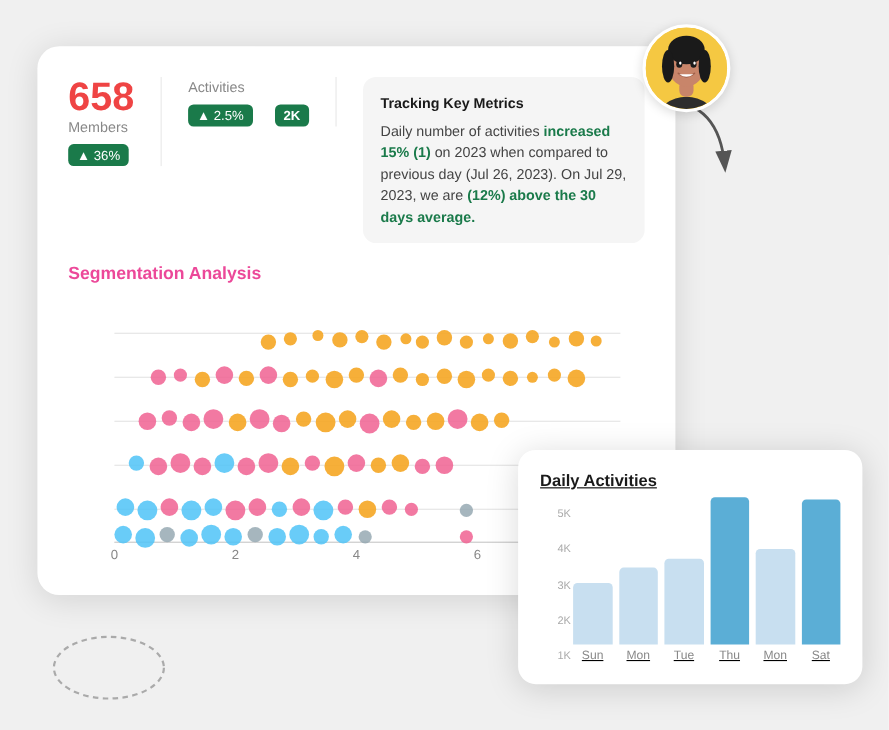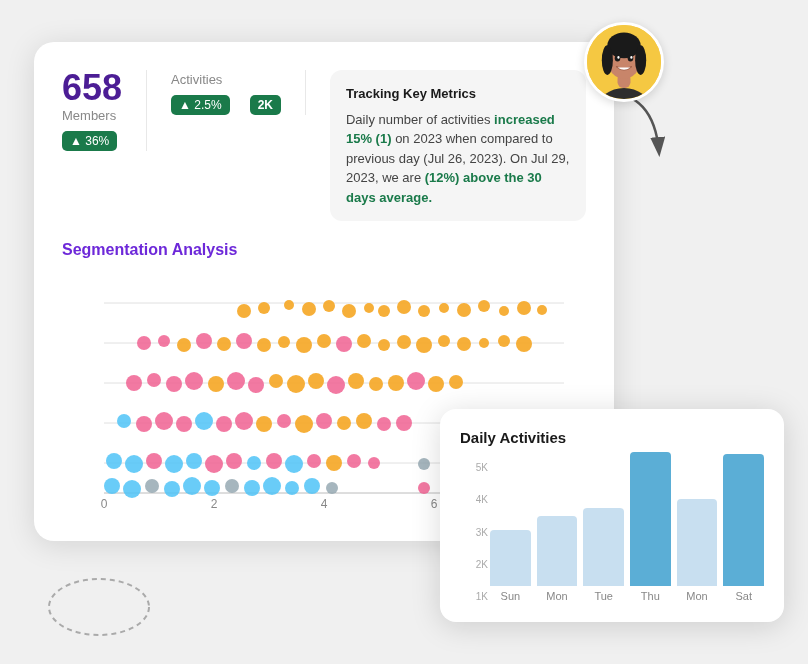--- a/index.html
+++ b/index.html
@@ -41,21 +41,21 @@
       padding-right: 24px;
       border-right: 1px solid #e8e8e8;
       margin-right: 24px;
     }
     .metric-block:last-of-type {
       border-right: none;
     }
     .metric-value {
       font-size: 36px;
       font-weight: 700;
-      color: #4c1d95;
+      color: #ef4444;
       line-height: 1;
     }
     .metric-label {
       font-size: 13px;
       color: #888;
       margin-top: 2px;
       margin-bottom: 8px;
     }
     .badge {
       display: inline-flex;
@@ -101,39 +101,40 @@
       margin-bottom: 6px;
     }
     .highlight-green {
       color: #1a7a4a;
       font-weight: 600;
     }
     
     .section-title {
       font-size: 16px;
       font-weight: 700;
-      color: #6d28d9;
+      color: #ec4899;
       margin-bottom: 14px;
     }
     .scatter-chart {
       width: 100%;
       height: 240px;
       position: relative;
     }
     
     .daily-card {
       position: absolute;
       bottom: 20px;
       right: 0px;
-      width: 344px;
+      width: 313px;
       background: #fff;
       border-radius: 16px;
       padding: 20px;
       box-shadow: 0 4px 30px rgba(0,0,0,0.15);
       z-index: 3;
+      text-decoration: underline;
     }
     .daily-card h3 {
       font-size: 15px;
       font-weight: 700;
       color: #1a1a1a;
       margin-bottom: 16px;
     }
     .bar-group {
       display: flex;
       flex-direction: column;

